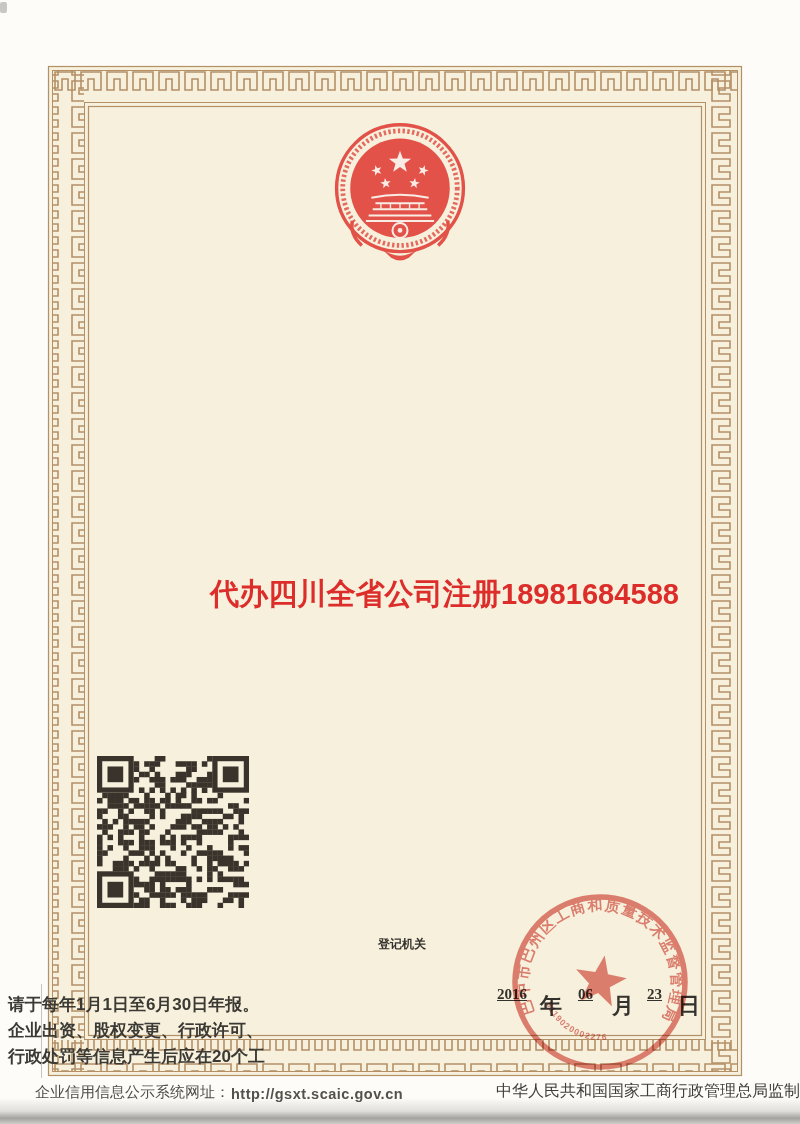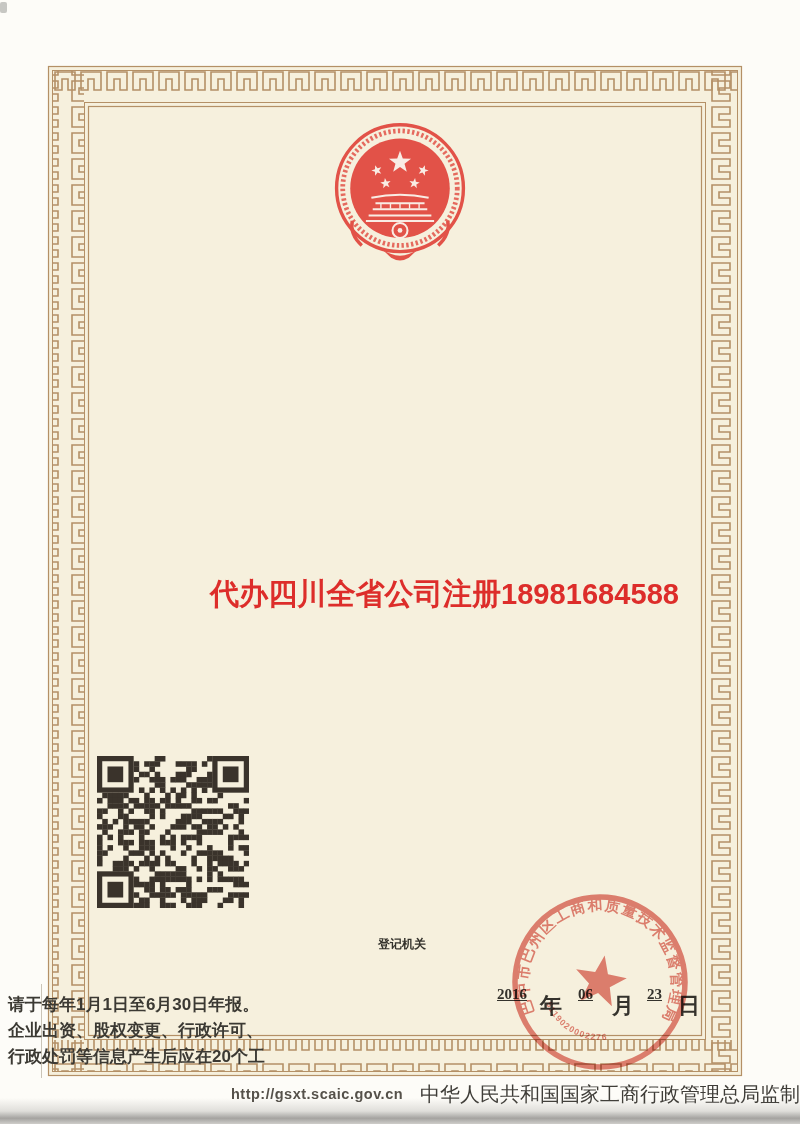--- a/index.html
+++ b/index.html
@@ -26,21 +26,21 @@
              mix-blend-mode:multiply;opacity:.93;z-index:6;}
   .authority{left:378px;top:936px;width:116px;display:flex;justify-content:space-between;
              font-size:12px;font-weight:600;color:#34322c;z-index:3;}
   .date-num{font-family:"Liberation Serif","DejaVu Serif",serif;font-size:15px;font-weight:700;color:#34322c;z-index:3;text-decoration:underline;}
   .date-unit{font-size:22px;font-weight:600;color:#34322c;z-index:3;}
   .notice{left:8px;top:986px;width:330px;font-size:17px;font-weight:600;line-height:26px;
           color:#3b3933;z-index:5;margin-top:6px;}
   .border-url{left:231px;top:1050px;font-size:14.5px;font-weight:600;letter-spacing:.5px;
               color:#55514a;z-index:4;margin-top:36px;}
   .footer-left{left:35px;top:1083px;font-size:15px;color:#4f4d48;z-index:3;}
-  .footer-right{right:24px;top:1081px;font-size:20px;color:#3f3d38;z-index:3;}
+  .footer-right{right:24px;top:1081px;font-size:16px;color:#3f3d38;z-index:3;}
   .seal-wrap{left:500px;top:882px;width:200px;height:200px;mix-blend-mode:multiply;opacity:.82;z-index:7;}
   .emblem{left:320px;top:120px;width:160px;height:150px;z-index:2;}
   .qr{left:97px;top:756px;width:152px;height:152px;z-index:2;}
   .speck{left:0;top:2px;width:7px;height:11px;background:#9a9a98;opacity:.55;border-radius:2px;z-index:8;}
   .crease{left:41px;top:984px;width:1px;height:94px;background:rgba(140,128,104,.45);z-index:6;}
   .bottom-shadow{left:0;top:1098px;width:800px;height:26px;z-index:9;
      background:linear-gradient(to bottom,rgba(0,0,0,0) 0%,rgba(120,118,114,.22) 50%,
                 rgba(92,90,88,.55) 78%,rgba(150,148,146,.45) 100%);}
 </style>
 </head>
@@ -545,18 +545,19 @@
   </svg>
 
   <div class="abs notice">
     <div>请于每年1月1日至6月30日年报。</div>
     <div>企业出资、股权变更、行政许可、</div>
     <div>行政处罚等信息产生后应在20个工</div>
   </div>
 
   <div class="abs border-url">http://gsxt.scaic.gov.cn</div>
 
+  <div class="abs footer-left">企业信用信息公示系统网址：</div>
   <div class="abs footer-right">中华人民共和国国家工商行政管理总局监制</div>
 
   <div class="abs speck"></div>
   <div class="abs crease"></div>
   <div class="abs bottom-shadow"></div>
 </div>
 
 </body></html>

